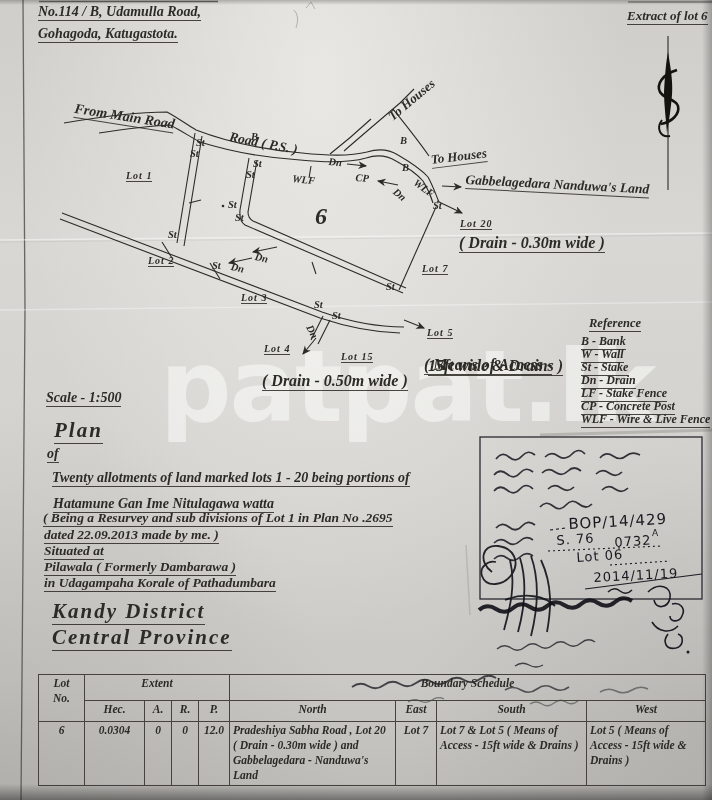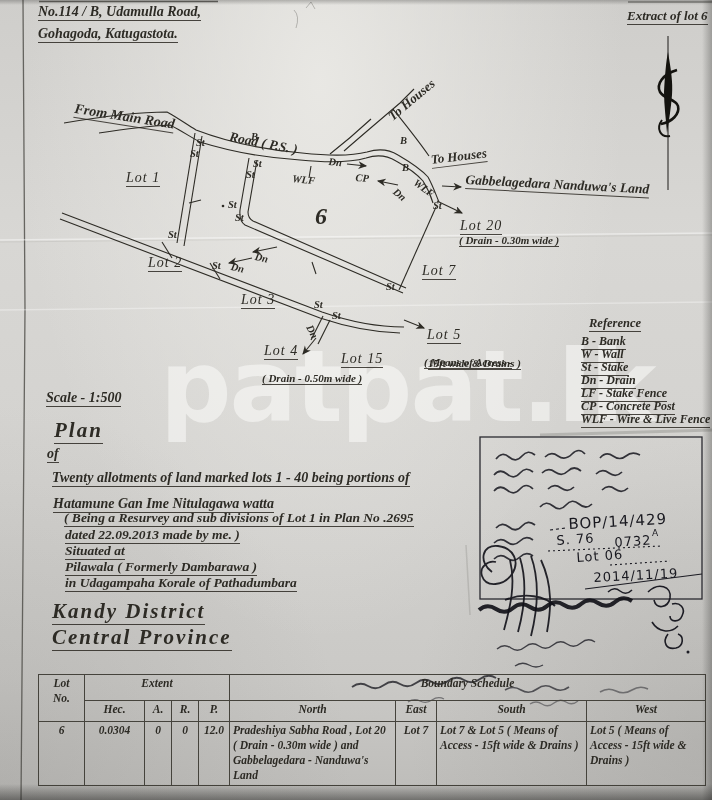--- a/index.html
+++ b/index.html
@@ -13,29 +13,29 @@
   .edge-bottom{position:absolute;left:0;bottom:0;width:712px;height:16px;
     background:linear-gradient(180deg,rgba(0,0,0,0),rgba(20,20,18,.45));}
   .edge-right{position:absolute;right:0;top:0;width:10px;height:800px;
     background:linear-gradient(270deg,rgba(20,20,18,.28),rgba(0,0,0,0));}
   .edge-top{position:absolute;left:0;top:0;width:712px;height:5px;
     background:linear-gradient(180deg,rgba(20,20,18,.25),rgba(0,0,0,0));}
   svg.lines{position:absolute;left:0;top:0;}
   .dl{position:absolute;white-space:nowrap;font:italic 13px "Liberation Serif",serif;
       color:#2d2b25;transform-origin:0 0;}
   .u{border-bottom:1.4px solid rgba(43,40,34,.85);padding-bottom:0;}
-  .lot{font-size:14px;font-weight:normal;letter-spacing:1px;}
-  .note{font-size:11px;font-weight:bold;}
+  .lot{font-size:10px;font-weight:bold;letter-spacing:1px;}
+  .note{font-size:16px;font-weight:bold;}
   .mk{font:italic bold 10.5px "Liberation Serif",serif;}
   .big6{font:italic bold 24px "Liberation Serif",serif;}
   .hd{font:italic bold 14px "Liberation Serif",serif;}
   .ref-item{font:italic bold 12px "Liberation Serif",serif;}
   .title-lg{font:italic bold 21px "Liberation Serif",serif;letter-spacing:2px;}
   .desc{font:italic bold 14px "Liberation Serif",serif;}
-  .desc-sm{font:italic bold 13.5px "Liberation Serif",serif;margin-left:21px;}
+  .desc-sm{font:italic bold 13.5px "Liberation Serif",serif;}
   .hand{position:absolute;white-space:nowrap;font:500 13px "DejaVu Sans",sans-serif;
       color:#191920;transform-origin:0 0;letter-spacing:1px;}
   .watermark{position:absolute;left:160px;top:328px;font:700 100px "DejaVu Sans",sans-serif;
       color:rgba(252,252,249,.55);letter-spacing:-2px;pointer-events:none;}
   table.ptable{position:absolute;left:38px;top:674px;width:667px;border-collapse:collapse;table-layout:fixed;}
   .ptable td{border:1.3px solid #45433c;font:italic bold 11.5px/1.3 "Liberation Serif",serif;
       color:#2c2a24;padding:1px 3px;vertical-align:top;text-align:center;overflow:hidden;}
   .ptable .tl{text-align:left;}
 </style>
 </head>
@@ -216,21 +216,21 @@
   <div class="dl ref-item u" style="left:581px;top:347px;">W - Wall</div>
   <div class="dl ref-item u" style="left:581px;top:360px;">St - Stake</div>
   <div class="dl ref-item u" style="left:581px;top:373px;font-style:italic;">Dn - Drain</div>
   <div class="dl ref-item u" style="left:581px;top:386px;">LF - Stake Fence</div>
   <div class="dl ref-item u" style="left:581px;top:399px;">CP - Concrete Post</div>
   <div class="dl ref-item u" style="left:581px;top:412px;">WLF - Wire &amp; Live Fence</div>
 
   <div class="dl desc u" style="left:46px;top:390px;">Scale - 1:500</div>
   <div class="dl title-lg u" style="left:54px;top:418px;">Plan</div>
   <div class="dl desc u" style="left:47px;top:446px;">of</div>
-  <div class="dl desc u" style="left:52px;top:470px;">Twenty allotments of land marked  lots 1 - 40 being  portions of</div>
+  <div class="dl desc u" style="left:52px;top:470px;">Twenty allotments of land marked  lots 1 - 20 being  portions of</div>
   <div class="dl desc u" style="left:53px;top:496px;">Hatamune Gan Ime Nitulagawa watta</div>
   <div class="dl desc-sm u" style="left:43px;top:510px;">( Being a Resurvey and sub divisions of  Lot  1 in Plan No .2695</div>
   <div class="dl desc-sm u" style="left:44px;top:527px;">dated 22.09.2013 made by me. )</div>
   <div class="dl desc-sm u" style="left:44px;top:543px;">Situated at</div>
   <div class="dl desc-sm u" style="left:44px;top:559px;">Pilawala ( Formerly Dambarawa )</div>
   <div class="dl desc-sm u" style="left:44px;top:575px;">in Udagampaha Korale of  Pathadumbara</div>
   <div class="dl title-lg u" style="left:52px;top:625px;">Central  Province</div>
   <div class="dl title-lg u" style="left:52px;top:599px;">Kandy  District</div>
 
   <div class="hand" style="left:568px;top:515px;font-size:15px;transform:rotate(-3deg);">BOP/14/429</div>

